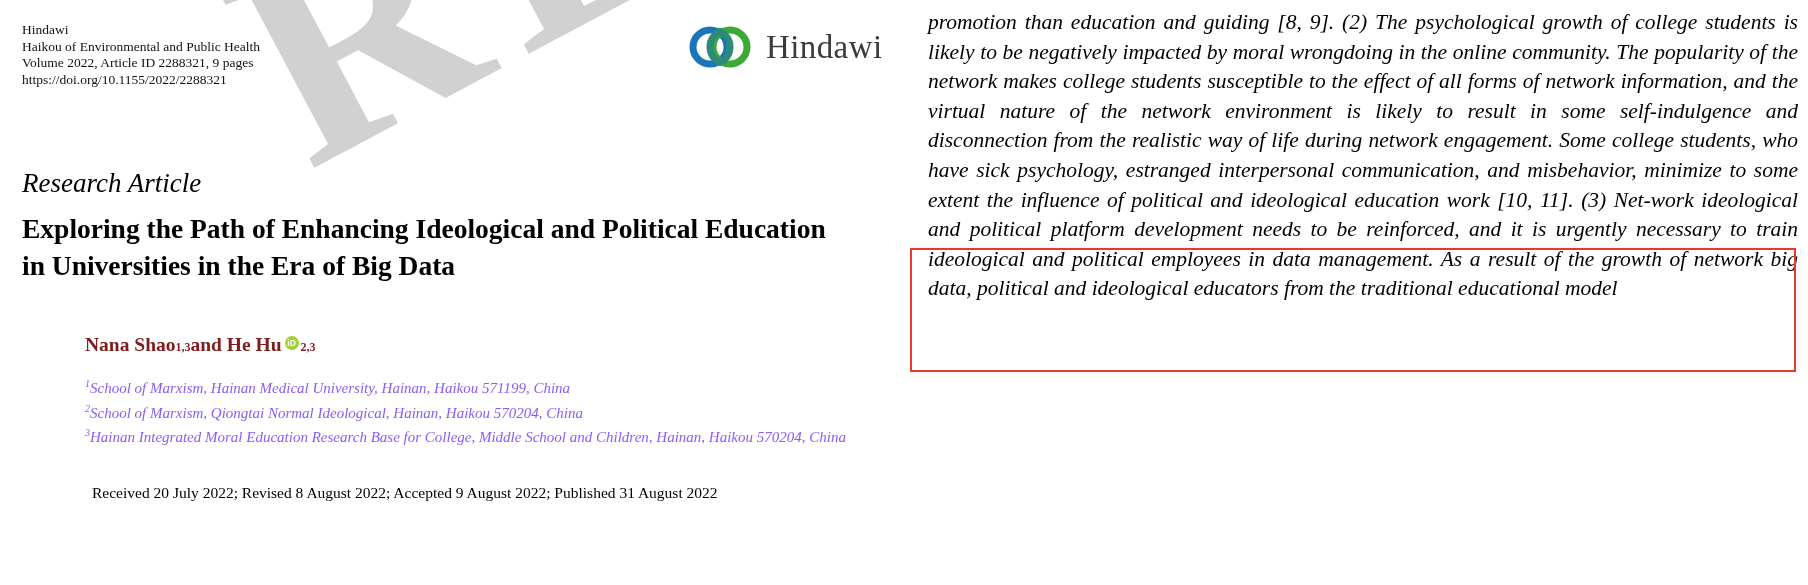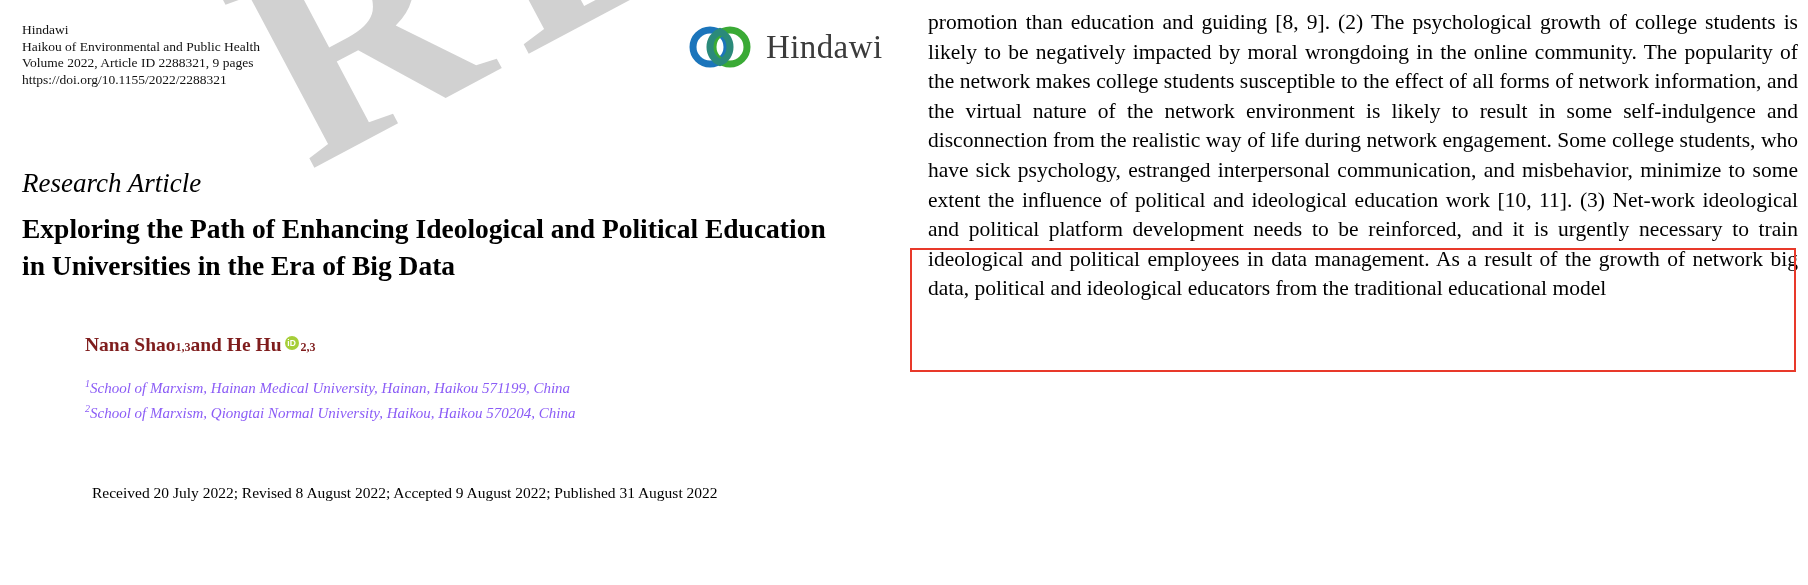--- a/index.html
+++ b/index.html
@@ -57,20 +57,21 @@
     height: 585px;
     z-index: 10;
   }
   .col-right {
     position: absolute;
     left: 920px;
     top: 0;
     width: 888px;
     height: 458px;
     z-index: 10;
+    font-style: italic;
   }
 
   
   .masthead {
     position: absolute;
     left: 22px;
     top: 22px;
     font-family: "Liberation Serif", serif;
     font-size: 13.5px;
     line-height: 16.5px;
@@ -249,21 +250,22 @@
     <div class="authors">
       <span>Nana Shao</span>
         <sup>1,3</sup>
         <span> and He Hu</span>
         <span class="orcid"></span>
         <sup>2,3</sup>
     </div>
 
     <div class="affiliations">
       <div><sup>1</sup><span>School of Marxism, Hainan Medical University, Hainan, Haikou 571199, China</span></div>
-      <div><sup>2</sup><span>School of Marxism, Qiongtai Normal University, Haikou, Haikou 570204, China</span></div>
+      <div><sup>2</sup><span>School of Marxism, Qiongtai Normal Ideological, Hainan, Haikou 570204, China</span></div>
+      <div><sup>3</sup><span>Hainan Integrated Moral Education Research Base for College, Middle School and Children, Hainan, Haikou 570204, China</span></div>
     </div>
 
 
     <div class="dates">Received 20 July 2022; Revised 8 August 2022; Accepted 9 August 2022; Published 31 August 2022</div>
 
   </div>
 
   <div class="col-right">
     <div class="body-text">
       <p><span>promotion than education and guiding [8, 9]. (2) The psychological growth of college students is likely to be negatively impacted by moral wrongdoing in the online community. The popularity of the network makes college students susceptible to the effect of all forms of network information, and the virtual nature of the network environment is likely to result in some self-indulgence and disconnection from the realistic way of life during network </span><span>engagement. Some college students, who have sick psychology, estranged interpersonal communication, and misbehavior, minimize to some extent the influence of political and ideological education work [10, 11]. (3) Net-</span><span>work ideological and political platform development needs to be reinforced, and it is urgently necessary to train ideological and political employees in data management. As a result of the growth of network big data, political and ideological educators from the traditional educational model</span></p>

